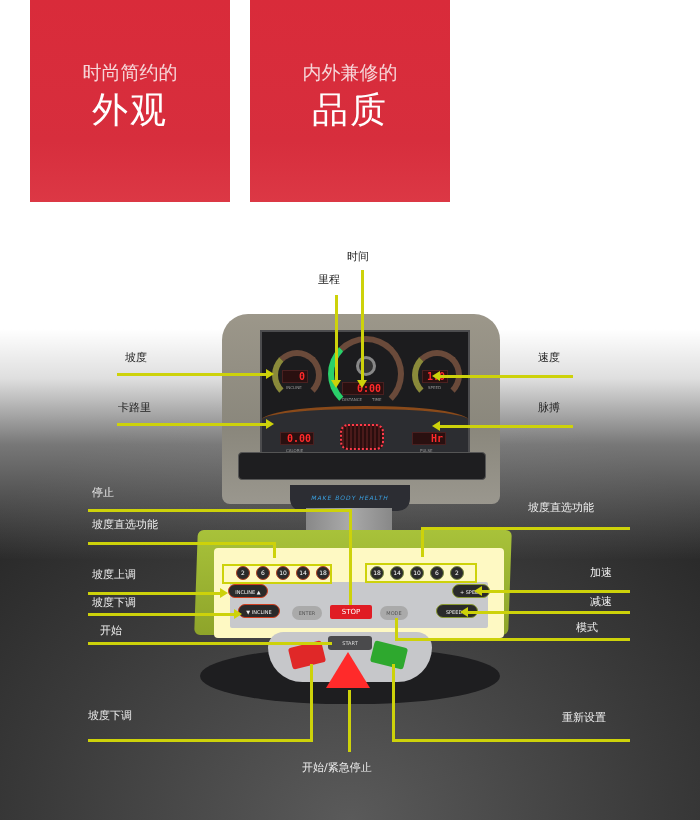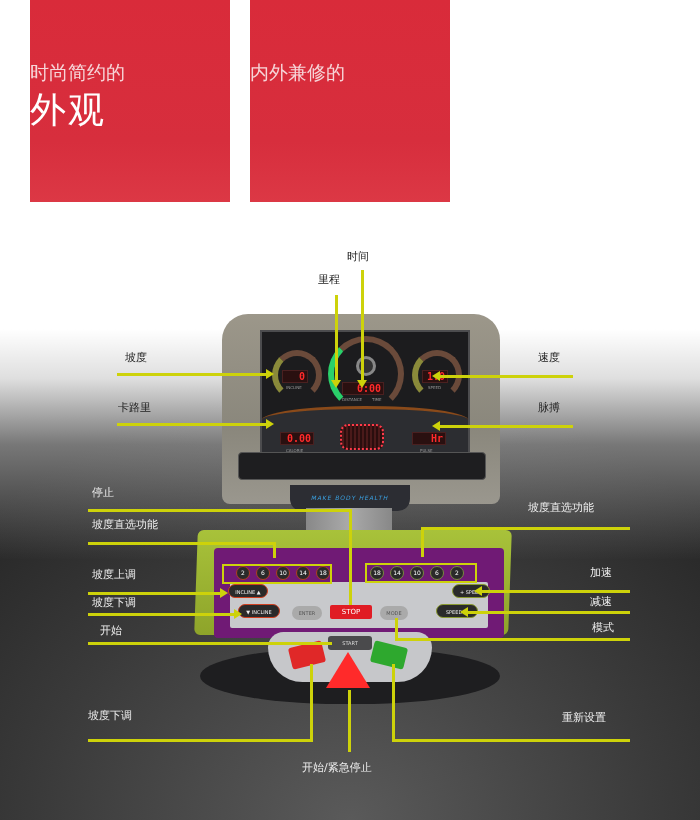--- a/index.html
+++ b/index.html
@@ -1,18 +1,18 @@
 <!DOCTYPE html>
 <html><head>
 <meta charset="utf-8">
 <style>
 *{box-sizing:border-box;margin:0;padding:0}
 body{width:700px;height:820px;overflow:hidden;font-family:"DejaVu Sans",sans-serif;background:#fff;position:relative}
 .top{position:absolute;left:0;top:0;width:700px;height:230px;background:#fff}
-.card{position:absolute;top:0;width:200px;height:202px;background:linear-gradient(180deg,#d92b3a 0%,#d72e3d 70%,#dc3845 100%);color:#fff;text-align:left}
+.card{position:absolute;top:0;width:200px;height:202px;background:linear-gradient(180deg,#d92b3a 0%,#d72e3d 70%,#dc3845 100%);color:#fff;text-align:center}
 .card .sub{position:absolute;top:60px;left:0;width:100%;font-size:19px;color:#f6d5d8;letter-spacing:0}
 .card .big{position:absolute;top:86px;left:0;width:100%;font-size:36px;color:#fff;letter-spacing:2px}
 .stage{position:absolute;left:0;top:230px;width:700px;height:590px;
  background:radial-gradient(ellipse 520px 430px at 350px 590px,#5a5a5a 0%,#3a3a3a 60%,#262626 100%);}
 .fade{position:absolute;left:0;top:0;width:700px;height:330px;background:linear-gradient(180deg,#ffffff 0%,#ffffff 30%,rgba(255,255,255,0.85) 45%,rgba(200,200,200,0.5) 65%,rgba(80,80,80,0) 100%)}
 .lbl{position:absolute;font-size:11px;white-space:nowrap}
 .dark{color:#222}
 .light{color:#eee}
 .line{position:absolute;background:#cdd20a}
 .hl{height:3px}
@@ -27,38 +27,39 @@
 .screen-low{position:absolute;left:0;top:74px;width:206px;height:70px;background:#2c2d31;border-top:3px solid #8a4a1a;border-radius:50% 50% 0 0/14px 14px 0 0}
 .seg{position:absolute;background:#2a1010;color:#ff2a2a;font-family:"DejaVu Sans Mono",monospace;font-size:10px;font-weight:bold;text-align:right;padding:0 2px;line-height:12px;height:13px;border:1px solid #4a2020}
 .tiny{position:absolute;color:#999;font-size:4px;letter-spacing:0}
 .gauge{position:absolute;border:6px solid #6a4a3a;border-bottom-color:transparent;border-radius:50%}
 .dotmatrix{position:absolute;left:78px;top:92px;width:44px;height:26px;border:2px dotted #ff3a4a;border-radius:8px;background:repeating-linear-gradient(90deg,#4a1a1a 0 2px,#2a0e0e 2px 4px)}
 .infobar{position:absolute;left:16px;top:138px;width:248px;height:28px;background:#1e1e20;border-radius:4px;border:1px solid #555}
 .neck{position:absolute;left:290px;top:485px;width:120px;height:26px;background:#2c2d33;border-radius:0 0 12px 12px}
 .neck span{display:block;color:#3aa0e0;font-size:6px;text-align:center;line-height:26px;letter-spacing:1px;font-style:italic}
 .post{position:absolute;left:306px;top:508px;width:86px;height:40px;background:linear-gradient(90deg,#888,#aaa,#888)}
 .tray{position:absolute;left:196px;top:530px;width:314px;height:105px;background:linear-gradient(180deg,#a8c23a,#8ea42a);transform:skew(-2deg);border-radius:6px}
-.panel{position:absolute;left:214px;top:548px;width:290px;height:90px;background:#701a75;border-radius:4px}
+.panel{position:absolute;left:214px;top:548px;width:290px;height:90px;background:#fef9c3;border-radius:4px}
 .panel-face{position:absolute;left:16px;top:34px;width:258px;height:46px;background:#c8c9cc;border-radius:2px}
 .pill{position:absolute;height:14px;border-radius:8px;font-size:5px;color:#eee;text-align:center;line-height:14px}
 .num{position:absolute;top:18px;width:14px;height:14px;border-radius:50%;border:1px solid #b04020;color:#fff;font-size:6px;text-align:center;line-height:12px;background:#2a2a2a}
 .num.g{border-color:#7a8a40}
 .handle{position:absolute;left:200px;top:648px;width:300px;height:56px;background:#1e1e20;border-radius:50%/30px}
 .startbox{position:absolute;left:268px;top:632px;width:164px;height:50px;background:#c6c7ca;border-radius:18px 18px 40px 40px}
 </style>
 </head>
 <body>
 
 <div class="top">
   <div class="card" style="left:30px">
     <div class="sub">时尚简约的</div>
     <div class="big">外观</div>
   </div>
   <div class="card" style="left:250px">
     <div class="sub">内外兼修的</div>
+    <div class="big">品质</div>
   </div>
 </div>
 
 <div class="stage"></div>
 <div class="fade" style="top:230px"></div>
 
 <div class="console">
   <div class="screen">
     <div class="gauge" style="left:10px;top:18px;width:50px;height:50px;border-left-color:#8a8a3a"></div>
     <div class="gauge" style="left:66px;top:4px;width:76px;height:76px;border-left-color:#2ad06a;border-top-color:#6a4a3a"></div>
@@ -154,21 +155,21 @@
 <div class="lbl light" style="left:528px;top:500px">坡度直选功能</div>
 <div class="line hl" style="left:422px;top:527px;width:208px"></div>
 <div class="line vl" style="left:421px;top:527px;height:30px"></div>
 <div class="line" style="left:365px;top:563px;width:112px;height:20px;background:transparent;border:2px solid #cdd20a"></div>
 <div class="lbl light" style="left:590px;top:565px">加速</div>
 <div class="line hl" style="left:480px;top:590px;width:150px"></div>
 <div class="arrow ar-l" style="left:474px;top:586px"></div>
 <div class="lbl light" style="left:590px;top:594px">减速</div>
 <div class="line hl" style="left:466px;top:611px;width:164px"></div>
 <div class="arrow ar-l" style="left:460px;top:607px"></div>
-<div class="lbl light" style="left:592px;top:620px">模式</div>
+<div class="lbl light" style="left:576px;top:620px">模式</div>
 <div class="line hl" style="left:395px;top:638px;width:235px"></div>
 <div class="line vl" style="left:395px;top:618px;height:22px"></div>
 
 <div class="lbl light" style="left:88px;top:708px">坡度下调</div>
 <div class="line hl" style="left:88px;top:739px;width:224px"></div>
 <div class="line vl" style="left:310px;top:664px;height:78px"></div>
 <div class="line vl" style="left:348px;top:690px;height:62px"></div>
 <div class="lbl light" style="left:562px;top:710px">重新设置</div>
 <div class="line hl" style="left:393px;top:739px;width:237px"></div>
 <div class="line vl" style="left:392px;top:664px;height:78px"></div>

